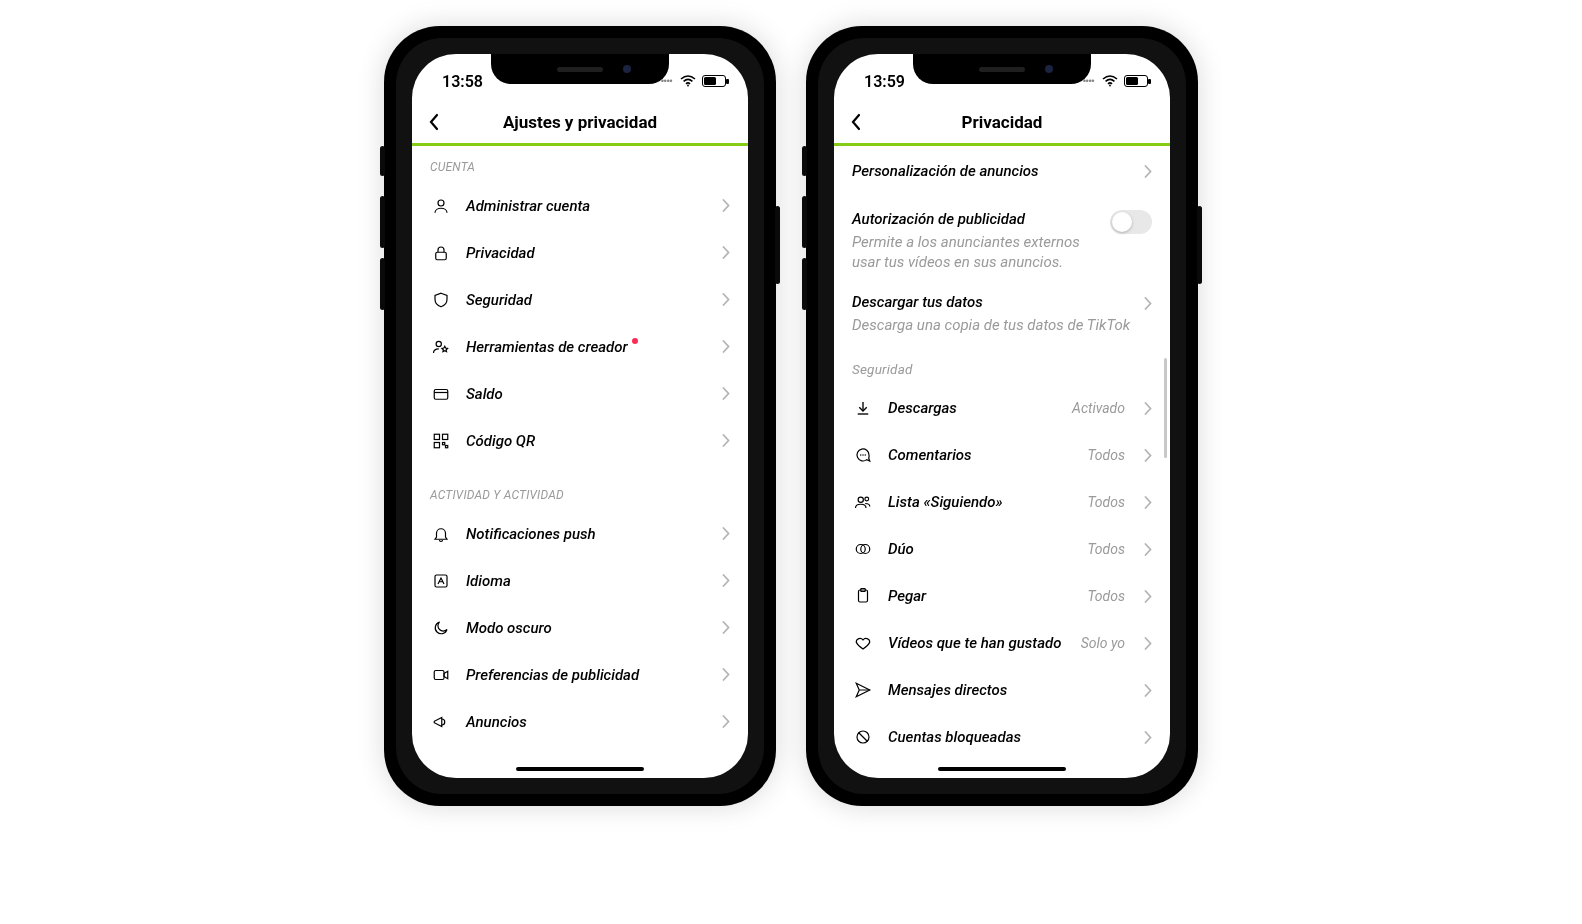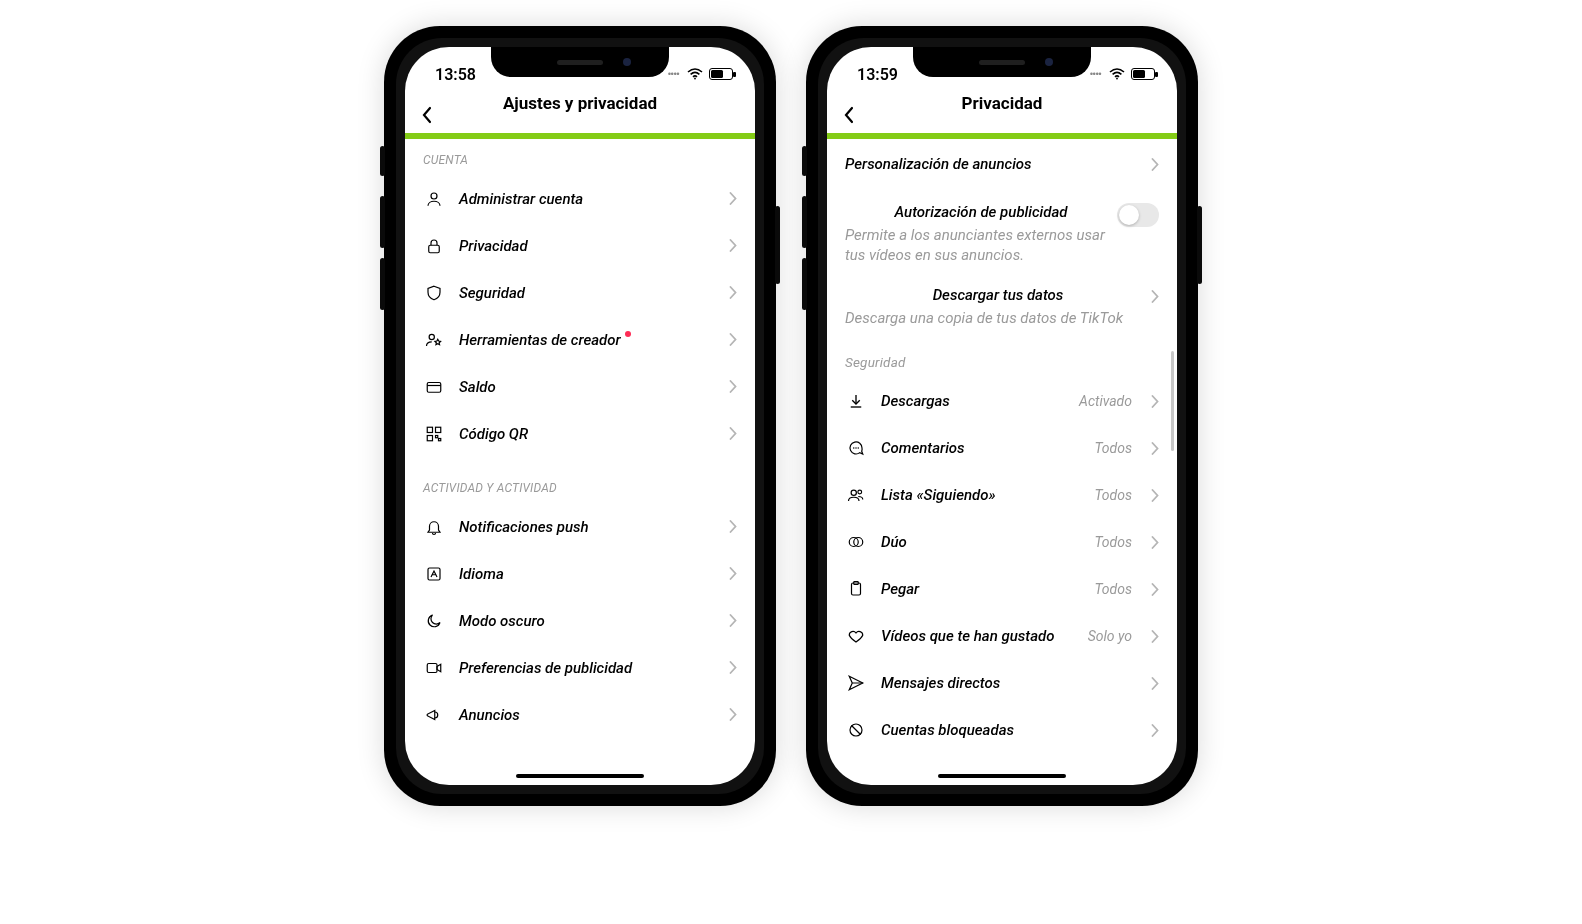--- a/index.html
+++ b/index.html
@@ -22,21 +22,21 @@
     background: #000;
     padding: 12px;
     position: relative;
     box-shadow: 0 0 28px rgba(0,0,0,.15);
   }
   .phone-inner {
     width: 100%;
     height: 100%;
     border-radius: 46px;
     background: #111;
-    padding: 9px;
+    padding: 16px;
   }
   .screen {
     width: 100%;
     height: 100%;
     background: #fff;
     border-radius: 44px;
     overflow: hidden;
     position: relative;
     display: flex;
     flex-direction: column;
@@ -89,22 +89,23 @@
   }
   .battery::after {
     content: ""; position: absolute; right: -3.5px; top: 3px;
     width: 2.2px; height: 5px; background: #000; border-radius: 1px;
   }
   .battery-fill { position: absolute; left: 1px; top: 1px; bottom: 1px; width: 55%; background:#000; border-radius:1.5px;}
 
   
   .nav-header {
     height: 46px;
-    border-bottom: 6px solid #84cc16;
+    border-bottom: 3px solid #84cc16;
     display: flex;
+    align-items: center;
     position: relative;
   }
   .back-btn {
     width: 44px; height: 44px;
     display:flex; align-items:center; justify-content:center;
     cursor: pointer;
   }
   .nav-title {
     position: absolute; left: 0; right: 0;
     text-align: center;
@@ -147,21 +148,21 @@
     display: flex;
     align-items: center;
     gap: 4px;
   }
   .row-value {
     font-size: 14px;
     color: #9a9a9a;
     margin-right: 19px;
   }
   .row-chev { color: #b5b5b5; display: inline-flex; }
-  .plain-title { font-size: 15px; font-weight: 500; color:#000;text-align:center; }
+  .plain-title { font-size: 15px; font-weight: 500; color:#000; }
   .plain-sub { font-size: 15px; color:#9a9a9a; line-height:1.35; padding-top:4px; padding-right:8px;}
 
   .toggle-row { display:flex; align-items:flex-start; padding: 14px 18px 8px 18px;}
   .toggle-row .tcol { flex:1; }
   .switch {
     width: 42px; height: 24px; border-radius: 12px;
     background: #e8e8e8; position: relative; flex-shrink:0; margin-top:0px;
   }
   .switch-knob {
     position:absolute; top:2px; left:2px; width:20px; height:20px;

